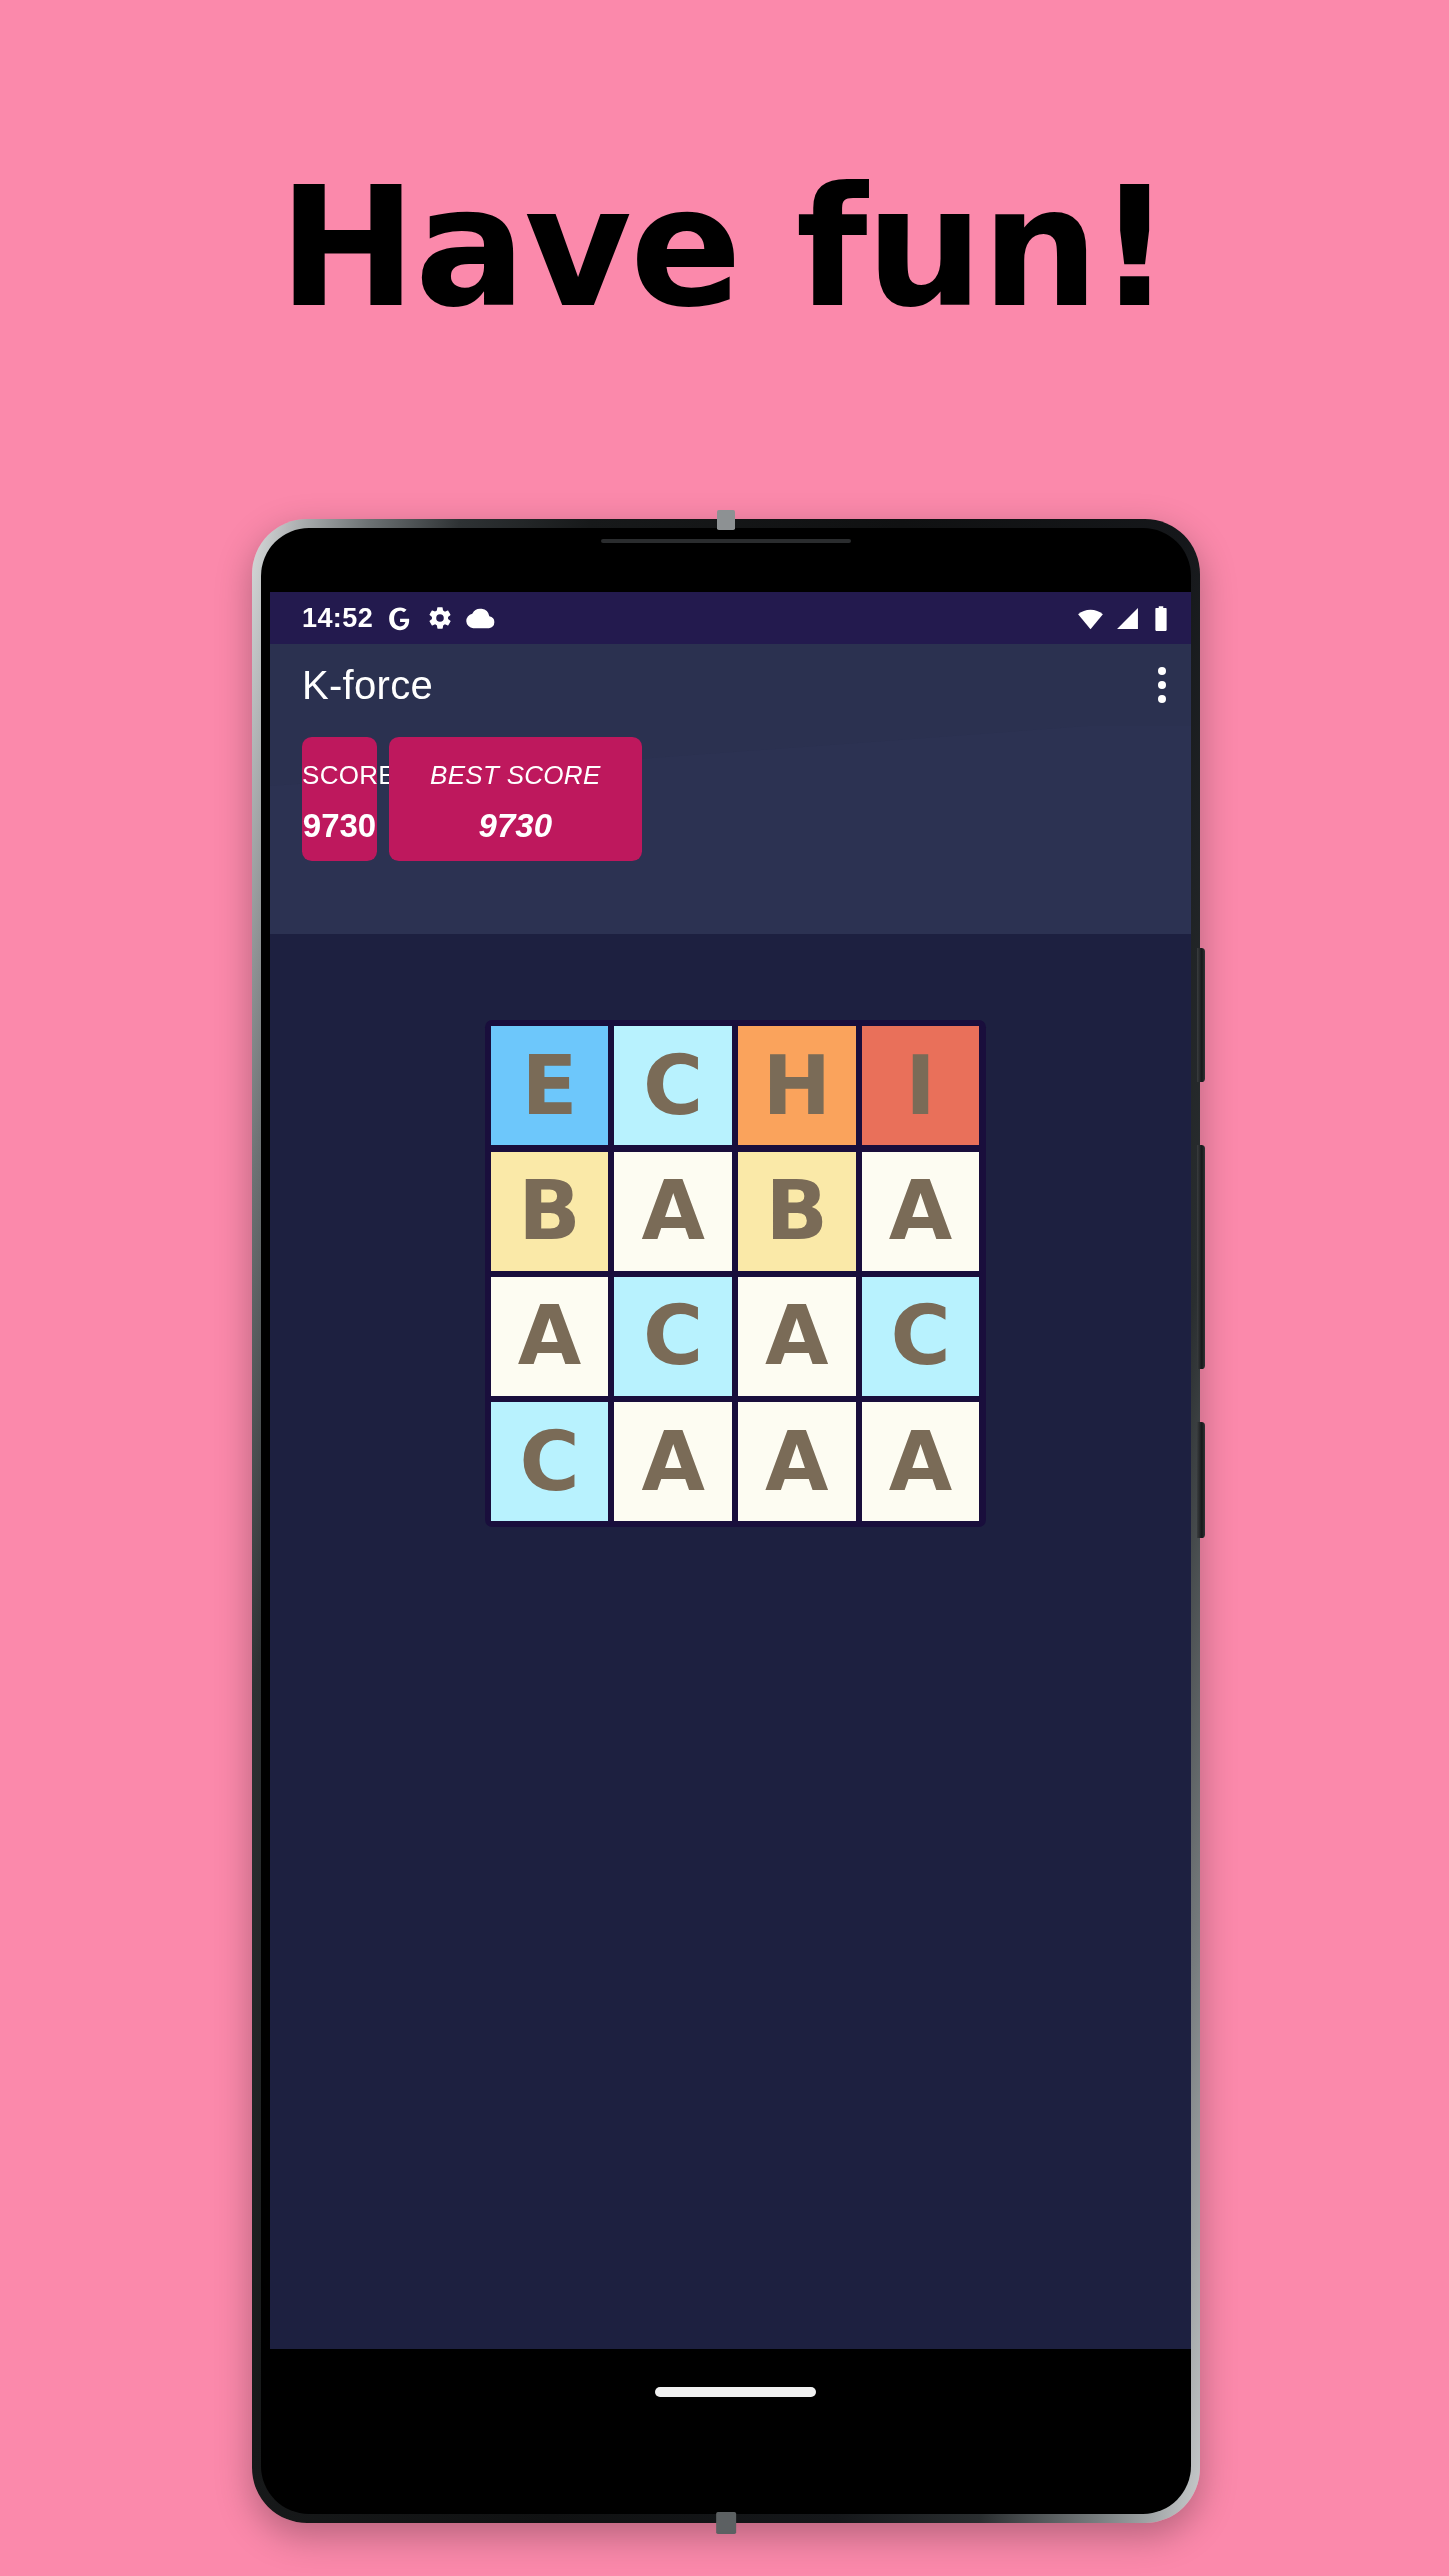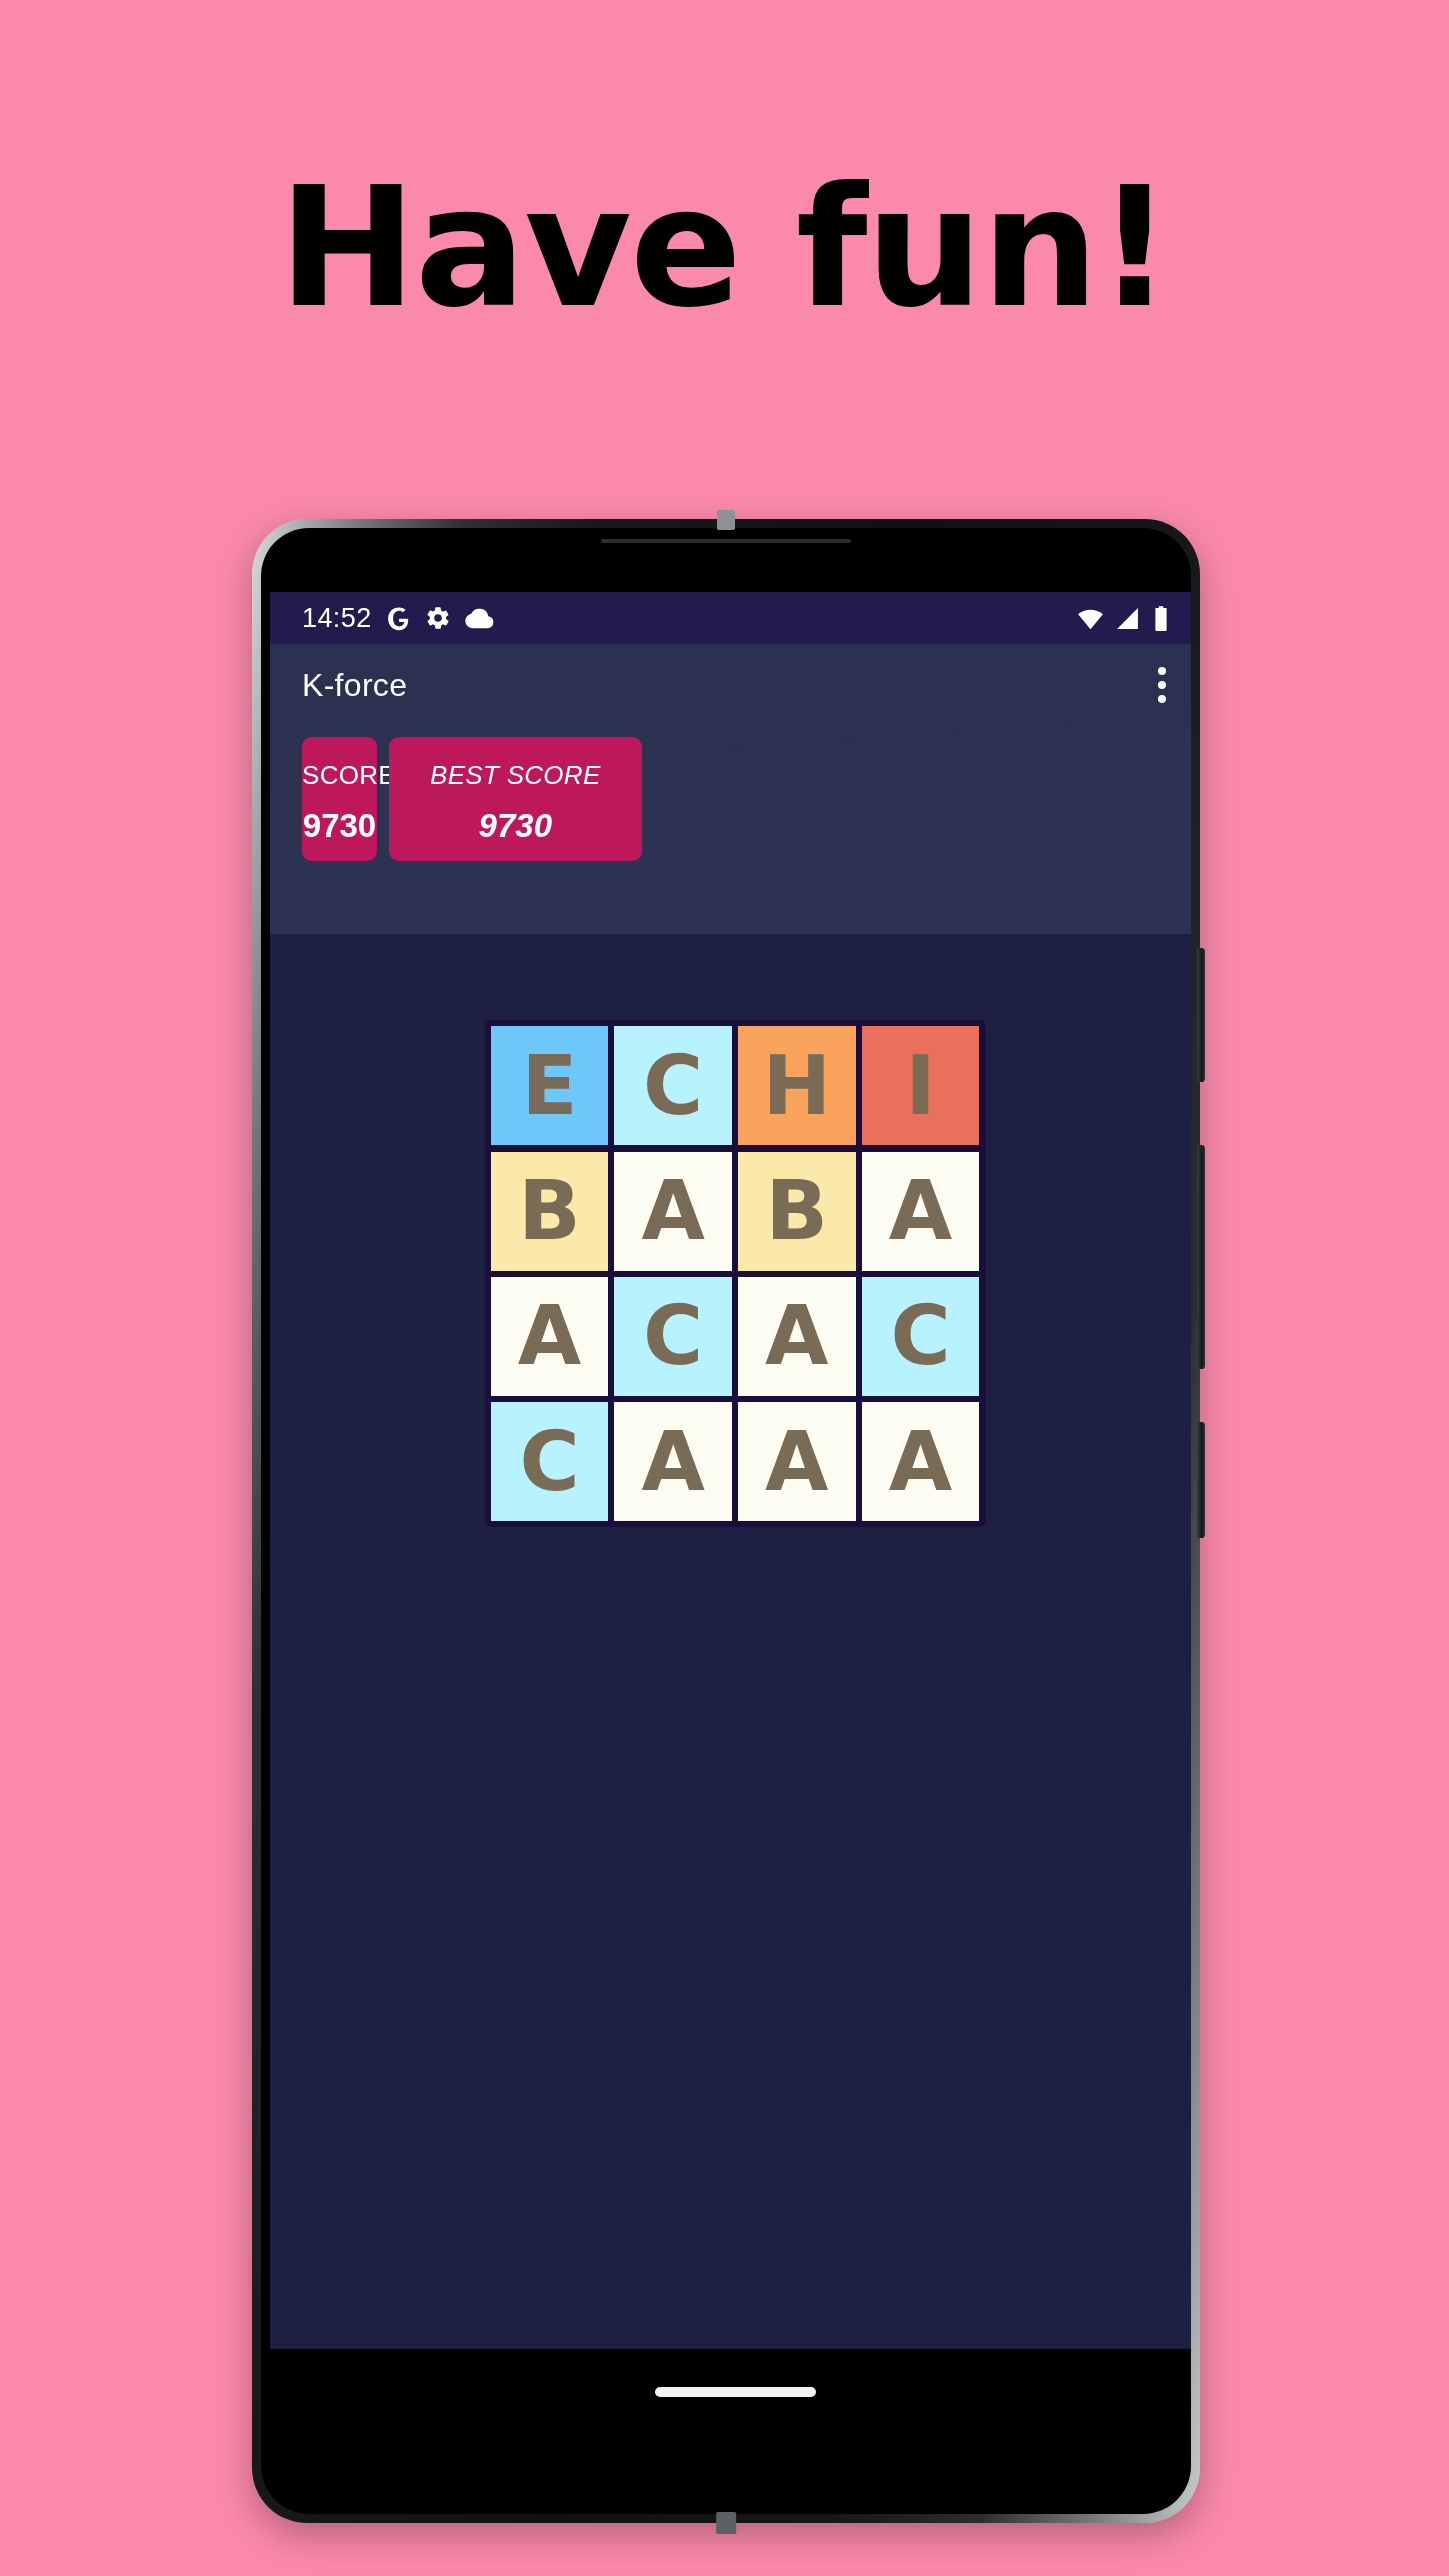--- a/index.html
+++ b/index.html
@@ -90,35 +90,35 @@
 
   
   .statusbar{
     height:52px;
     background:#231a4e;
     display:flex; align-items:center;
     padding:0 30px 0 32px;
     color:#fff;
   }
   .sb-left{ display:flex; align-items:center; gap:13.4px; }
-  .sb-time{ font-size:27px; font-weight:400; letter-spacing:0.4px; }
+  .sb-time{ font-size:27px; font-weight:700; letter-spacing:0.4px; }
   .sb-right{ margin-left:auto; display:flex; align-items:center; gap:11.6px; }
   .ic{ display:block; }
 
   
   .appbar{
     position:relative;
     height:82px;
     background:#2b3150;
     display:flex; align-items:center;
     padding:0 23px 0 32px;
     color:#fff;
     overflow:hidden;
   }
-  .appbar-title{ font-size:32px; font-weight:500; letter-spacing:0.3px; z-index:2; }
+  .appbar-title{ font-size:40px; font-weight:500; letter-spacing:0.3px; z-index:2; }
   .overflow{
     margin-left:auto; z-index:2;
     display:flex; flex-direction:column; gap:6.3px;
     padding:12.5px 10.7px; cursor:pointer;
   }
   .overflow i{ width:8px;height:8px;border-radius:50%;background:#fff;display:block; }
 
   
   .header-panel{
     position:relative;

